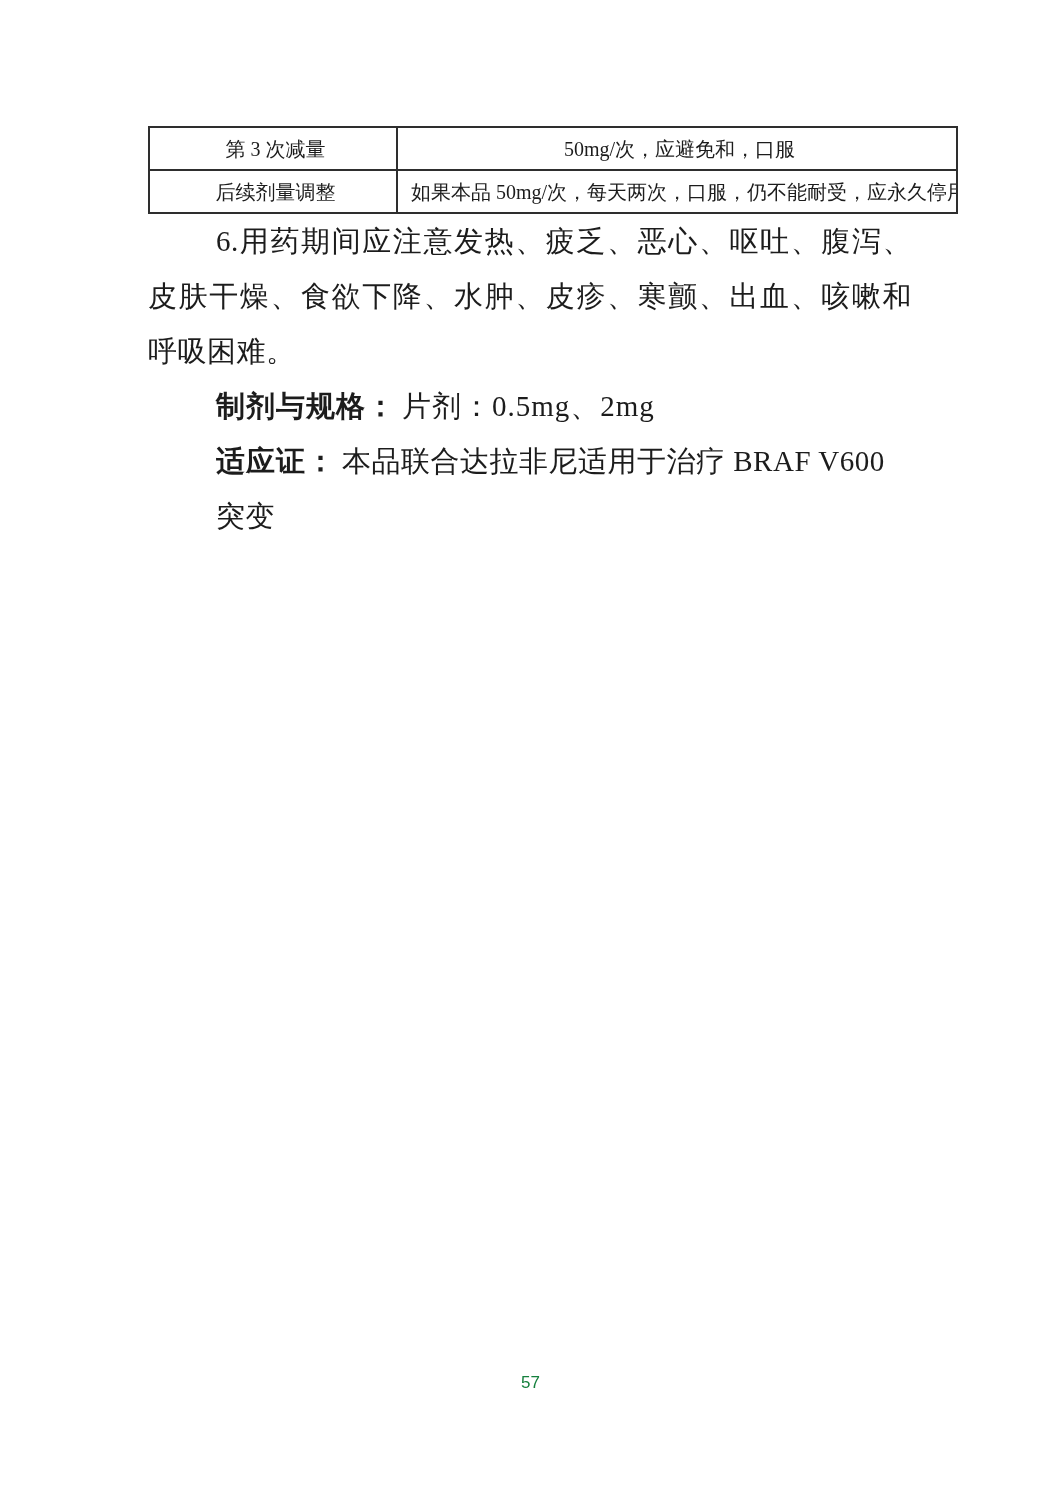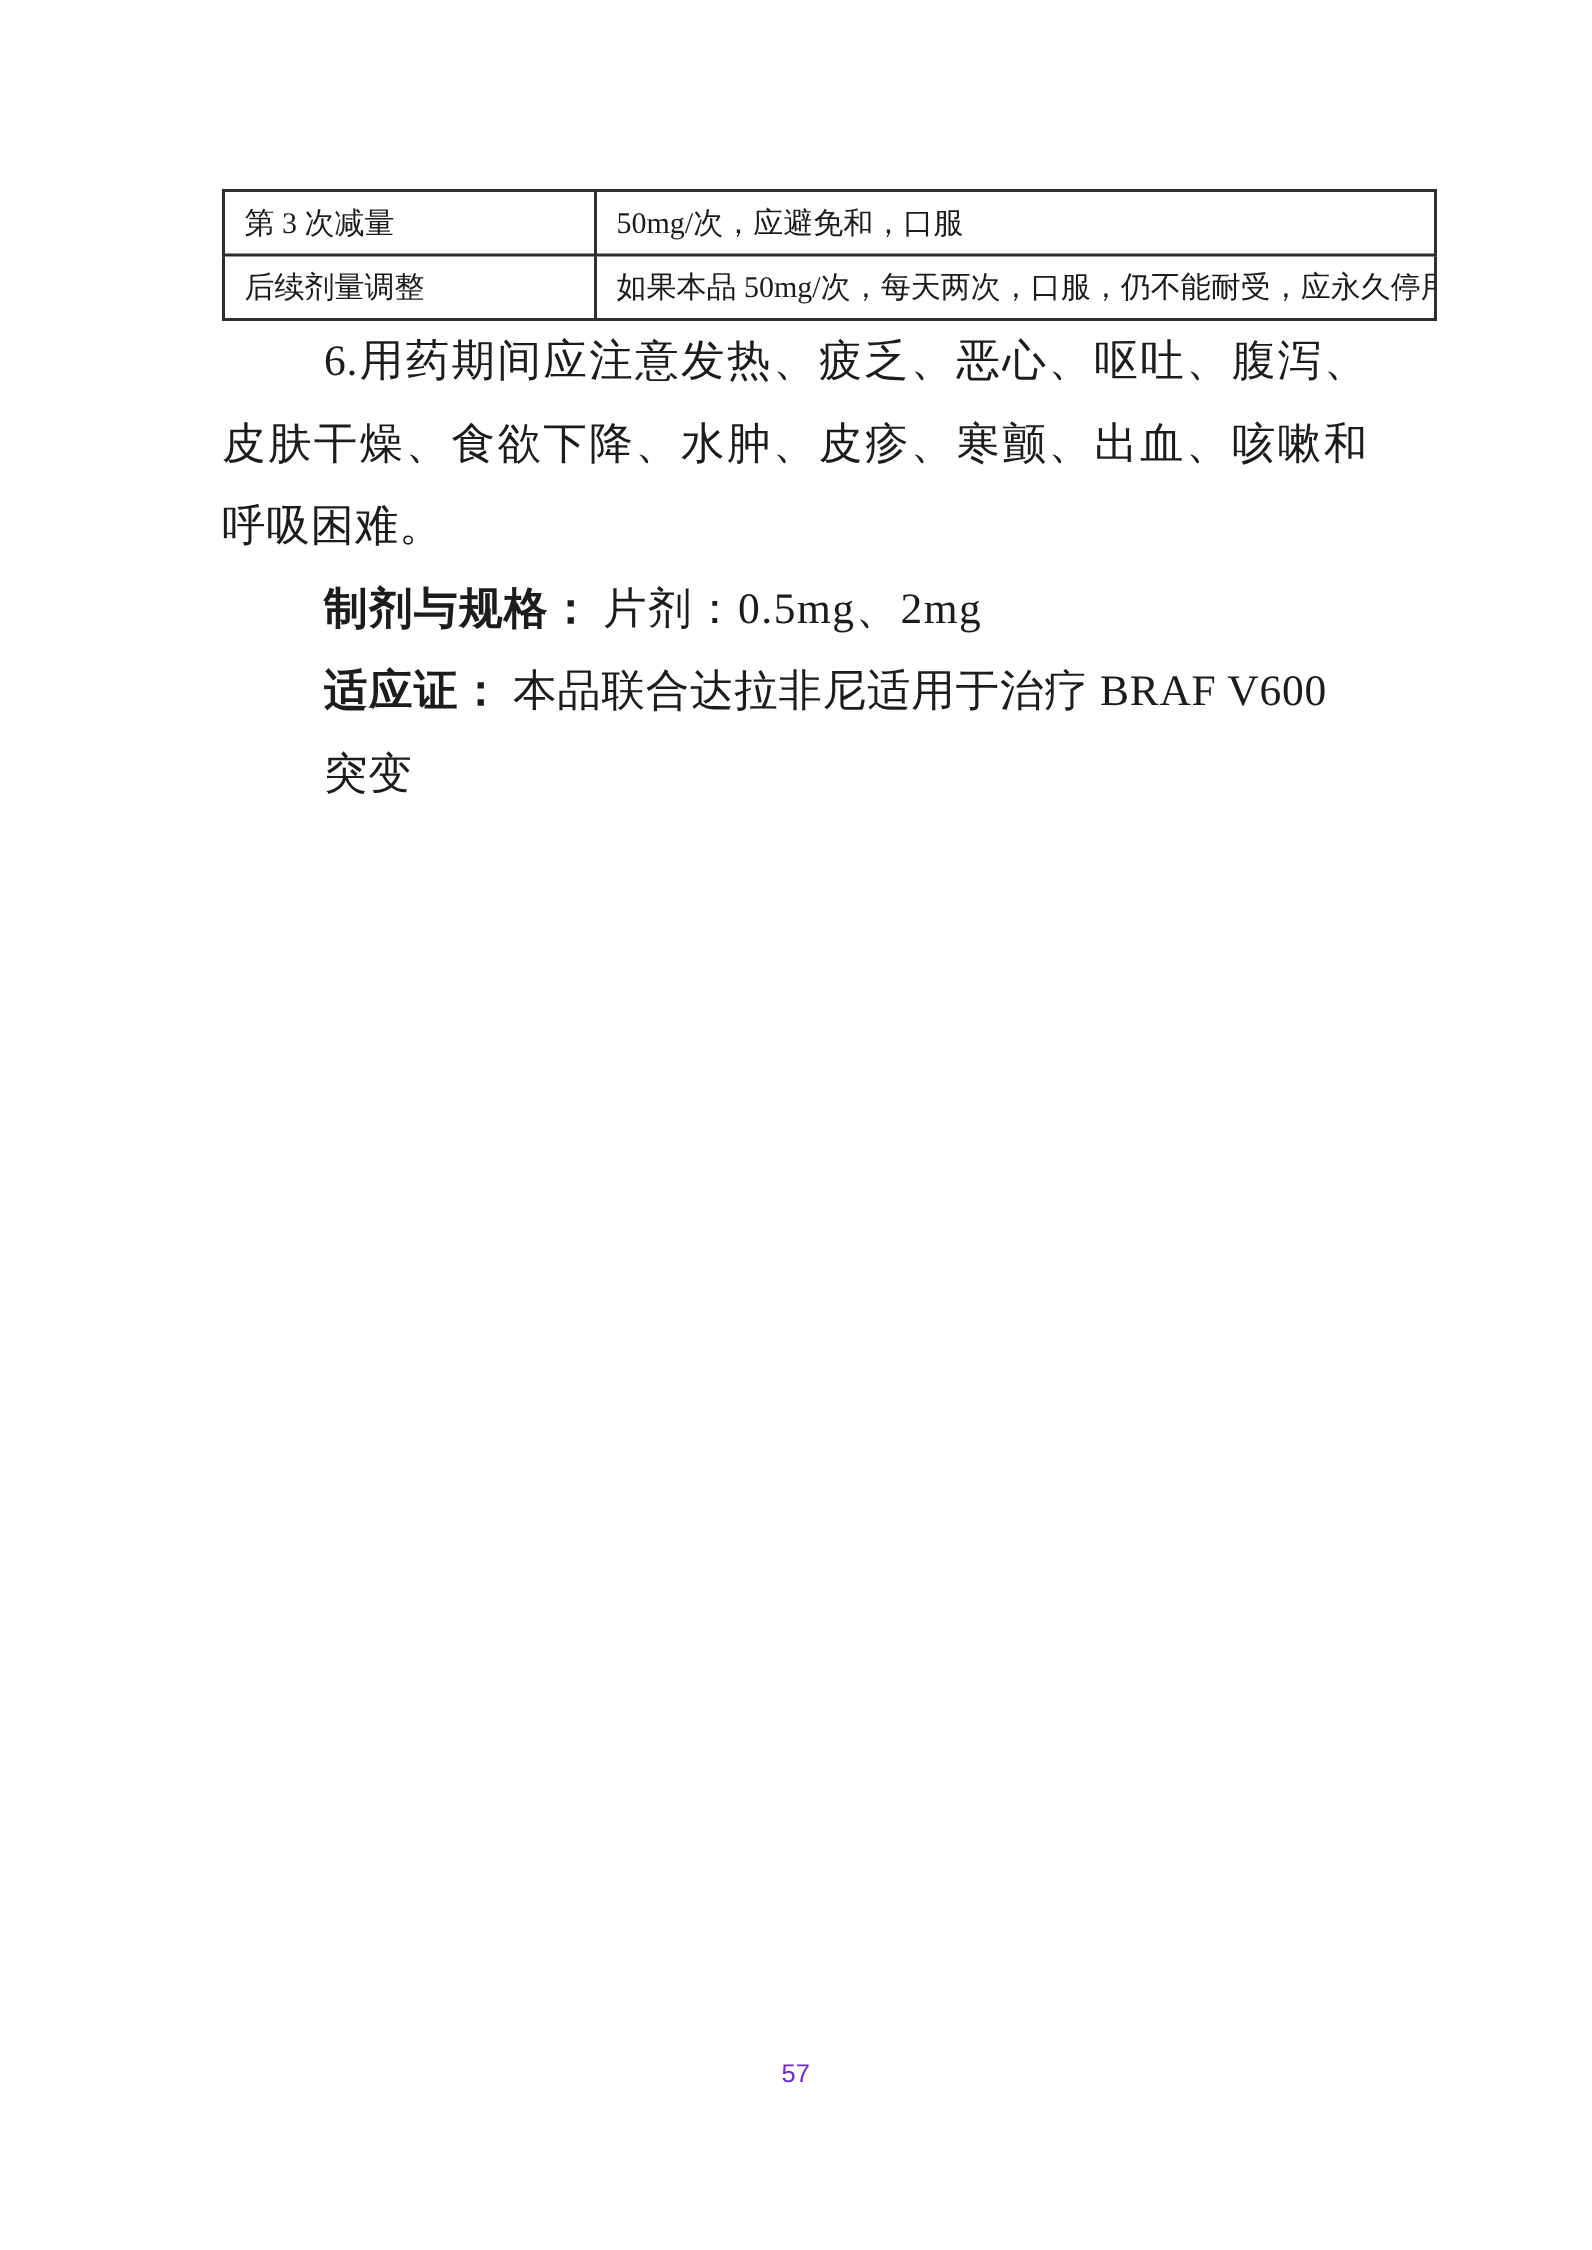--- a/index.html
+++ b/index.html
@@ -16,20 +16,21 @@
     font-family: "Liberation Serif", "DejaVu Serif", serif;
     overflow: hidden;
     box-sizing: border-box;
     padding: 126px 149px 0 148px;
   }
   
   table.dose-table {
     border-collapse: collapse;
     width: 764px;
     table-layout: fixed;
+    text-align: center;
   }
   table.dose-table td {
     border: 2px solid #2e2e2e;
     font-size: 20px;
     line-height: 24px;
     height: 41px;
     padding: 0 8px 0 13px;
     vertical-align: middle;
     white-space: nowrap;
     overflow: hidden;
@@ -92,21 +93,21 @@
   
   .page-number {
     position: absolute;
     left: 0;
     top: 1372px;
     width: 1061px;
     text-align: center;
     font-size: 17px;
     line-height: 22px;
     font-family: "Liberation Sans", "DejaVu Sans", sans-serif;
-    color: #6d28d9;
+    color: #15803d;
   }
 </style>
 </head>
 <body>
 
 <div class="page">
 
   <table class="dose-table">
     <tbody>
       <tr>

